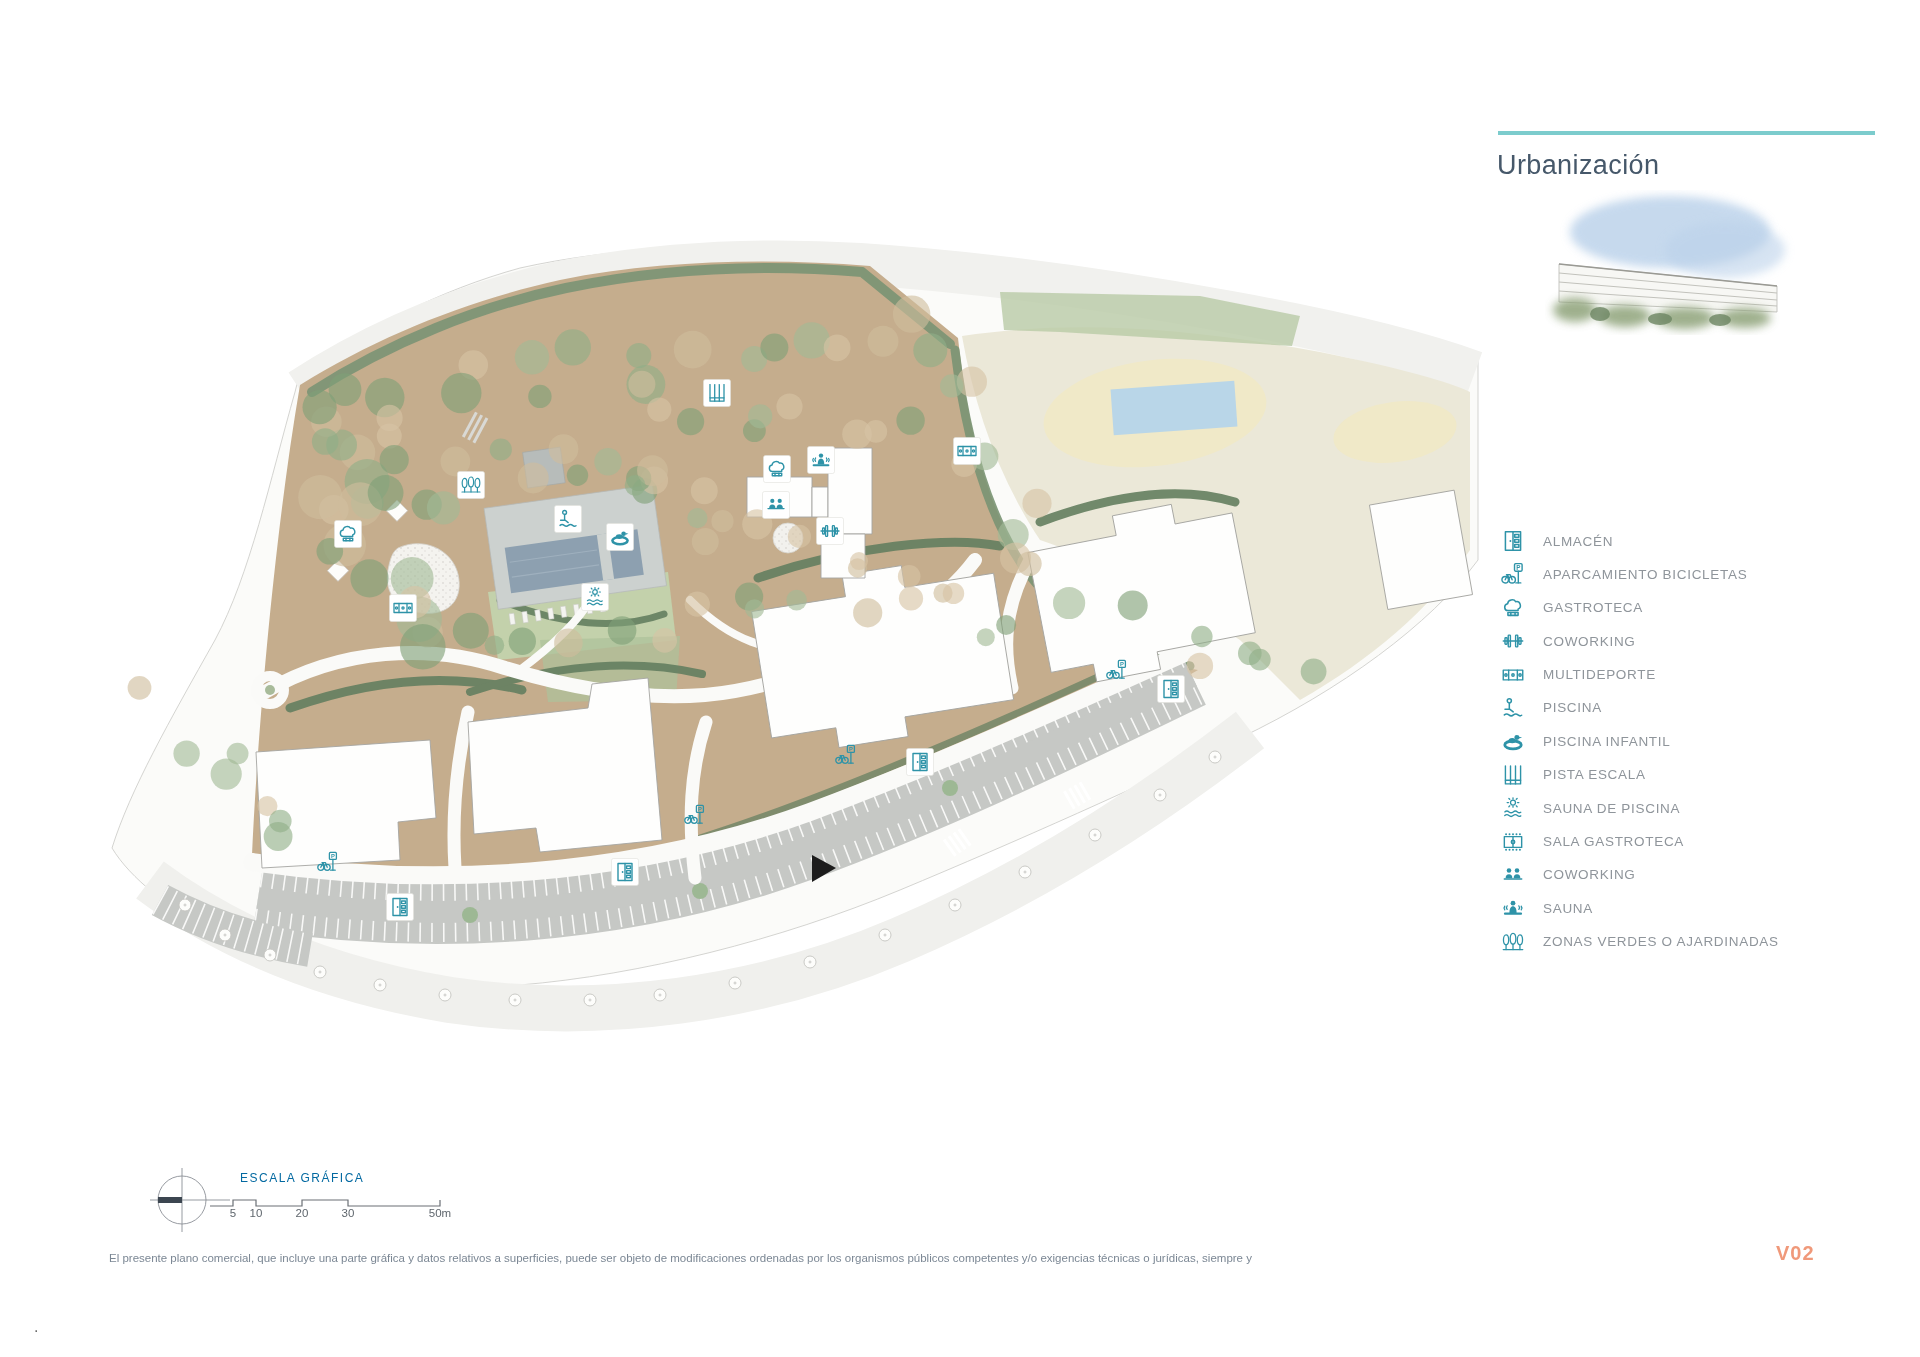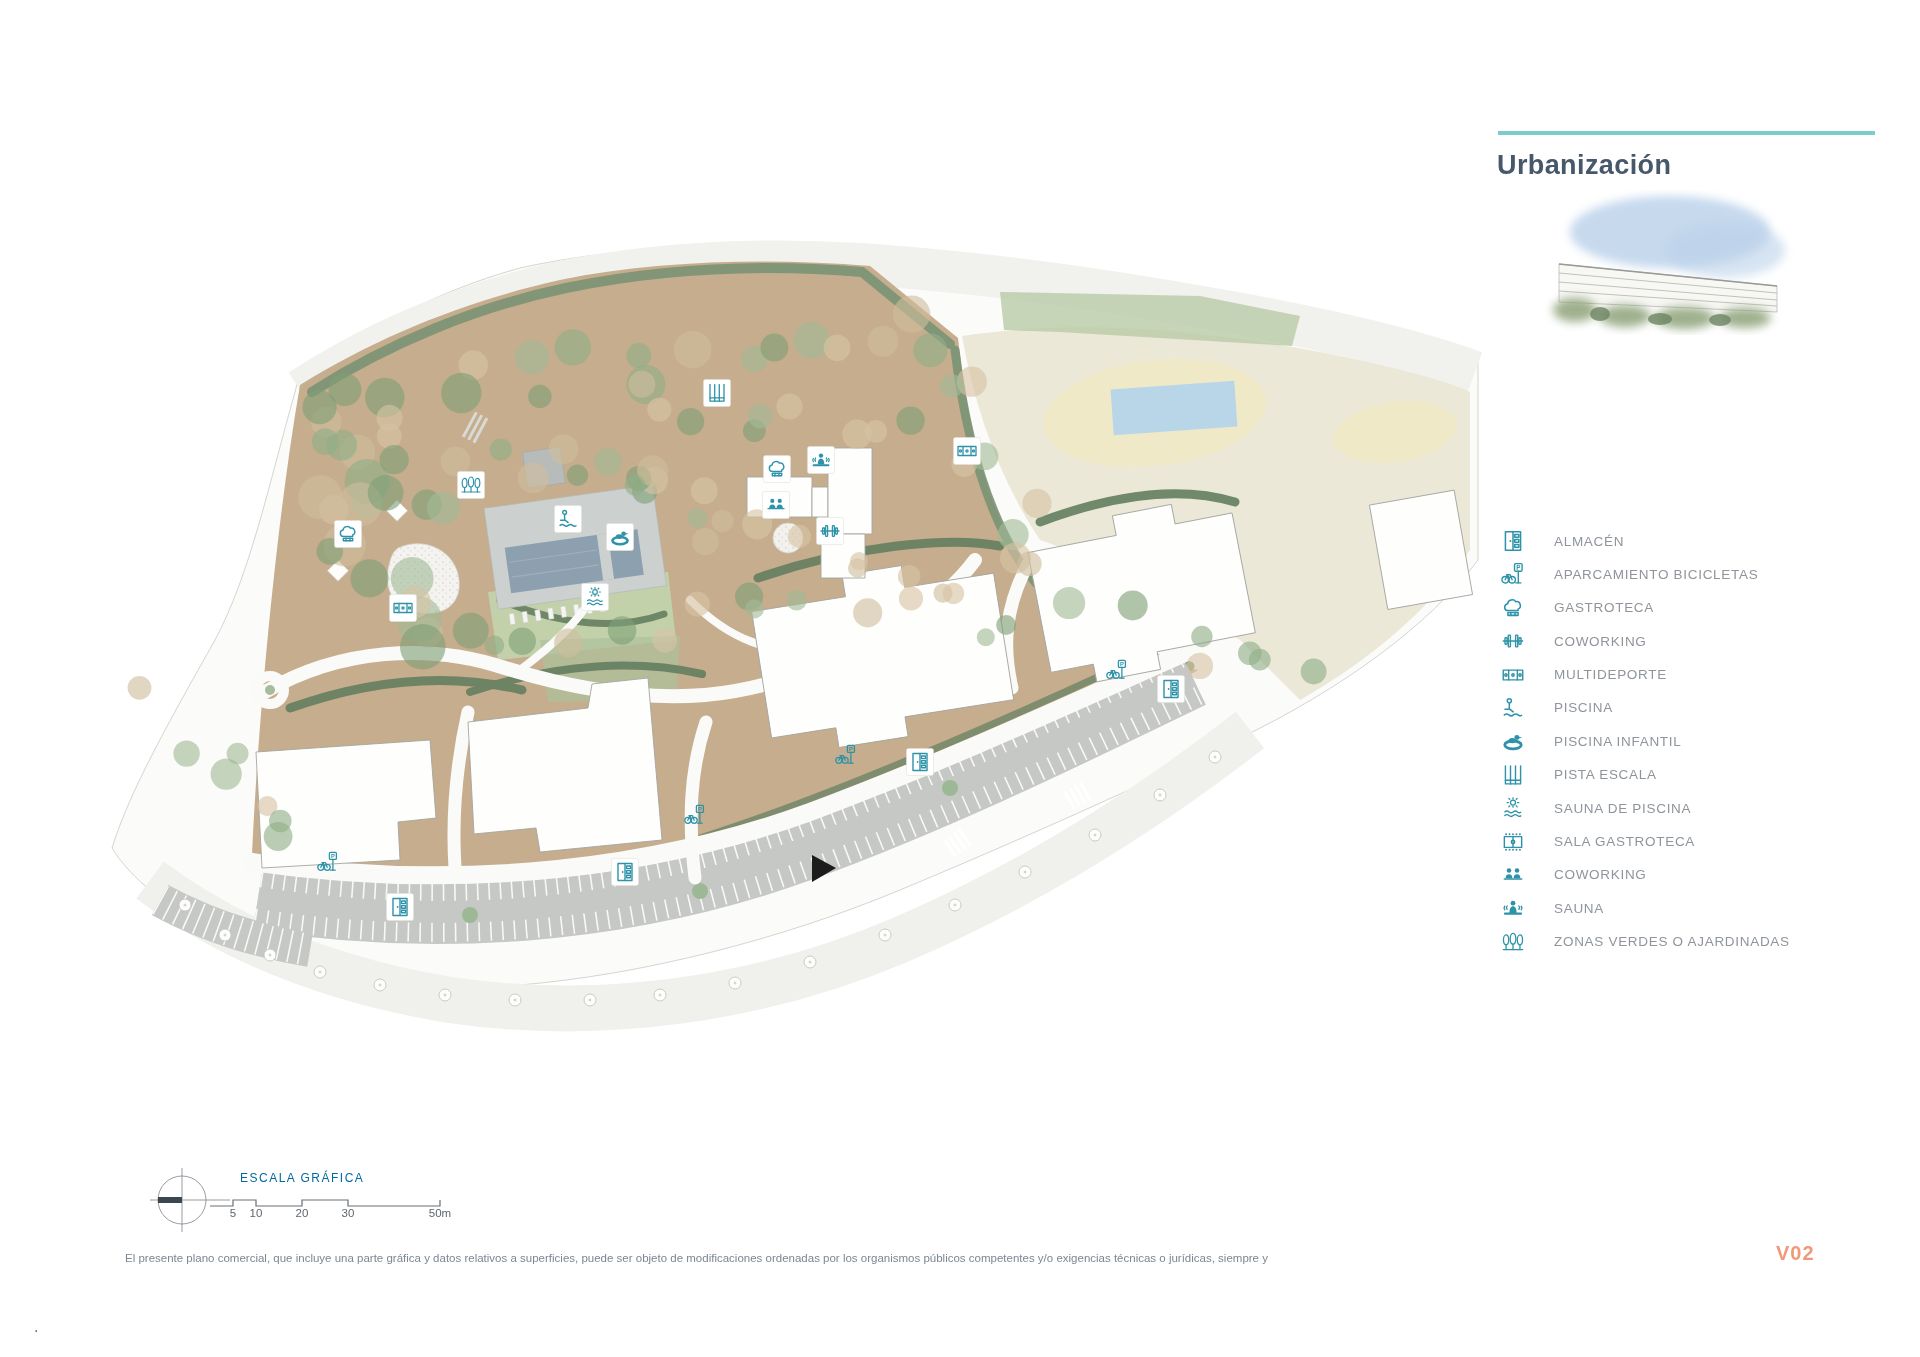--- a/index.html
+++ b/index.html
@@ -3,31 +3,31 @@
 <meta charset="utf-8">
 <style>
   html,body{margin:0;padding:0;}
   body{
     width:1920px;height:1357px;position:relative;background:#ffffff;
     font-family:"Liberation Sans", sans-serif;overflow:hidden;
   }
   #plan-svg{position:absolute;left:0;top:0;}
   
   .accent-rule{position:absolute;left:1498px;top:131px;width:377px;height:4px;background:#7ccccd;}
-  .page-title{position:absolute;left:1497px;top:150px;font-size:27px;font-weight:bold;color:#46586a;letter-spacing:.4px;}
+  .page-title{position:absolute;left:1497px;top:150px;font-size:27px;font-weight:normal;color:#46586a;letter-spacing:.4px;}
   .render-thumb{position:absolute;left:1545px;top:190px;width:250px;height:145px;}
   .legend{position:absolute;left:1500px;top:529px;}
-  .legend-row{display:flex;align-items:center;gap:28px;height:24px;margin-bottom:9.4px;}
+  .legend-row{display:flex;align-items:center;gap:17px;height:24px;margin-bottom:9.4px;}
   .legend-row .licon{width:26px;height:26px;flex:0 0 26px;color:#2e93a8;}
   .legend-row .llabel{font-size:13.5px;color:#8f959b;letter-spacing:.7px;white-space:nowrap;}
   
   .scale-title{position:absolute;left:240px;top:1171px;font-size:12px;color:#0369a1;letter-spacing:1.5px;}
   .scale-tick{position:absolute;top:1207px;transform:translateX(-50%);font-size:11.5px;color:#5f666d;}
   
-  .disclaimer{position:absolute;left:125px;top:1251px;width:1150px;font-size:11.5px;line-height:14.5px;color:#7b8794;}
+  .disclaimer{position:absolute;left:109px;top:1251px;width:1150px;font-size:11.5px;line-height:14.5px;color:#7b8794;}
   .version-label{position:absolute;left:1776px;top:1242px;font-size:20px;font-weight:bold;color:#f0997a;letter-spacing:1px;}
   .corner-mark{position:absolute;left:34px;top:1318px;font-size:16px;color:#6a6a6a;}
 </style>
 </head>
 <body>
 
 <svg id="plan-svg" width="1920" height="1357" viewBox="0 0 1920 1357">
   <defs>
     <pattern id="speck" width="7" height="7" patternUnits="userSpaceOnUse">
       <circle cx="2" cy="2" r="0.8" fill="#cfcdc8"></circle>

